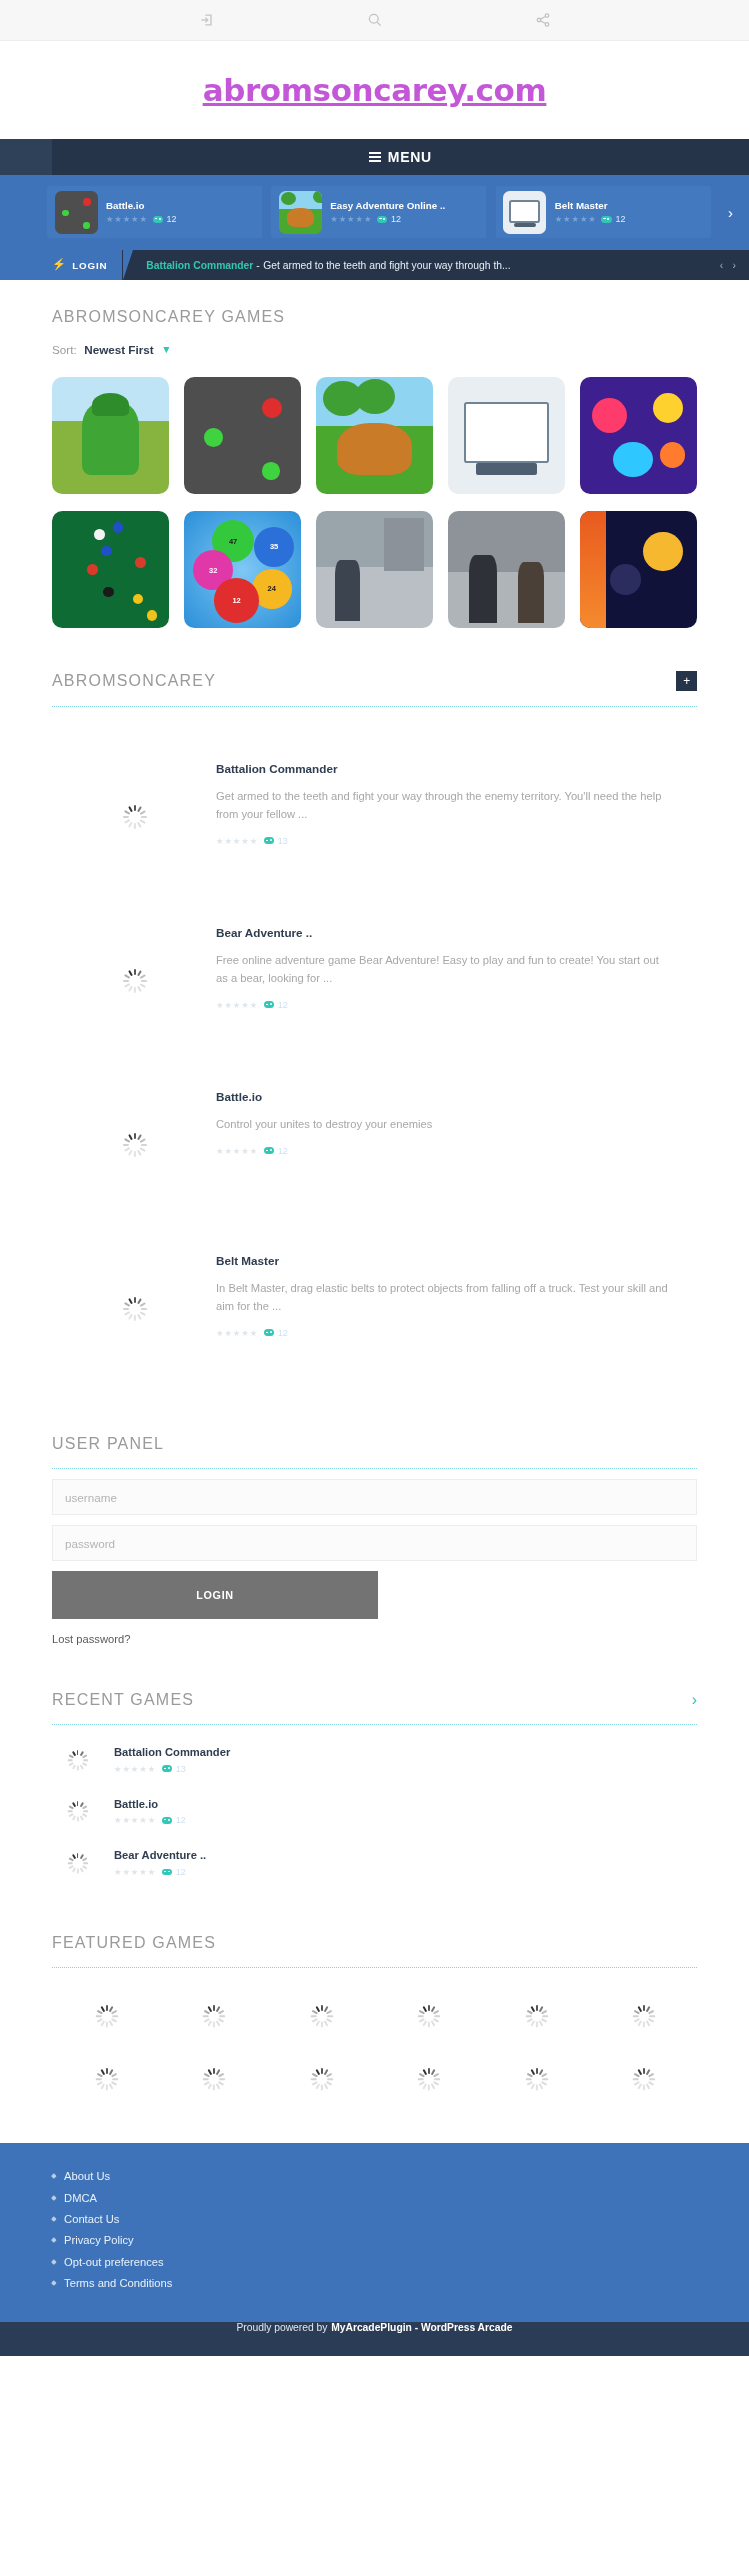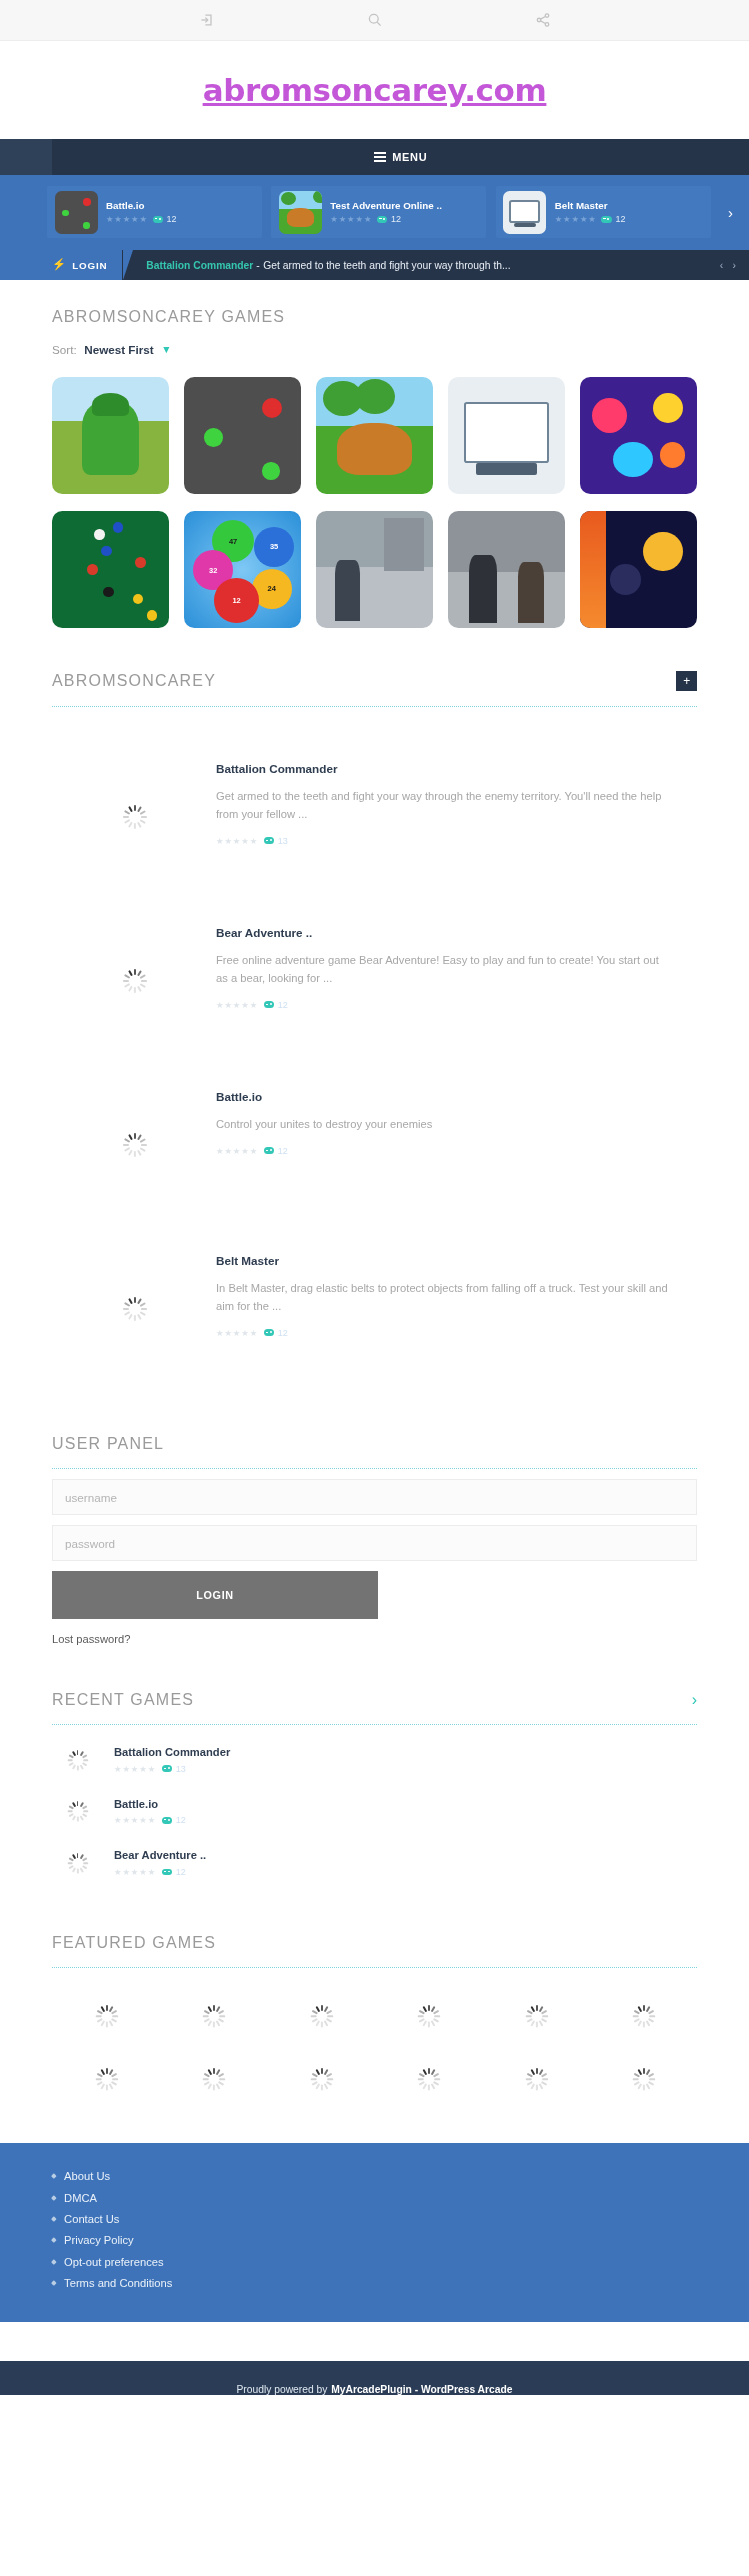--- a/index.html
+++ b/index.html
@@ -47,21 +47,21 @@
   
   .menubar-wrap { background: #2f4158; padding: 0 0 0 0; }
   .menubar {
     margin-left: 52px;
     background: #26344a;
     height: 36px;
     display: flex; align-items: center; justify-content: center;
   }
   .menubar-label {
     color: #ffffff;
-    font-size: 11px;
+    font-size: 14px;
     font-weight: 700;
     letter-spacing: 0.7px;
     display: flex; align-items: center; gap: 6.6px;
   }
   .burger { display: inline-block; width: 12px; }
   .burger i { display: block; height: 1.9px; background: #fff; margin: 2.3px 0; }
 
   
   .carousel {
     background: #3e73b9;
@@ -352,24 +352,23 @@
     flex: none;
   }
   .footer a {
     color: #eaf1f9;
     font-size: 11.2px;
     text-decoration: none;
   }
   .credits {
     background: #2b3d56;
     height: 34px;
-    display: flex; align-items: flex-end; justify-content: center;
+    display: flex; align-items: flex-start; justify-content: center;
     color: #dfe7f0;
     font-size: 10.3px;
-    margin-top: 39px;
   }
   .credits b { font-weight: 700; color: #ffffff; margin-left: 3.7px; }
 
   
   .art { width: 100%; height: 100%; position: relative; overflow: hidden; }
   .art-battalion { background: linear-gradient(#bfe4f5 0 38%, #86b43f 38% 100%); }
   .art-battalion::before{content:"";position:absolute;left:26%;top:22%;width:48%;height:62%;background:#3fa535;border-radius:34% 34% 14% 14%;}
   .art-battalion::after{content:"";position:absolute;left:34%;top:14%;width:32%;height:20%;background:#2f8c2a;border-radius:50% 50% 18% 18%;}
   .art-battleio { background: #4e4e4e; }
   .art-battleio .d1{position:absolute;width:17%;height:17%;border-radius:50%;background:#e02d2d;right:16%;top:18%;}
@@ -488,21 +487,21 @@
           </span>
         </div>
       </div>
     </div>
 
     <div class="car-card">
       <div class="car-thumb">
         <div class="art art-bear"></div>
       </div>
       <div class="car-meta">
-        <div class="car-title">Test Adventure Online ..</div>
+        <div class="car-title">Easy Adventure Online ..</div>
         <div class="car-stats">
           <span class="stars">
               <span>★</span>
               <span>★</span>
               <span>★</span>
               <span>★</span>
               <span>★</span>
             </span>
           <span class="plays">
             <span class="pad-icon"></span>

